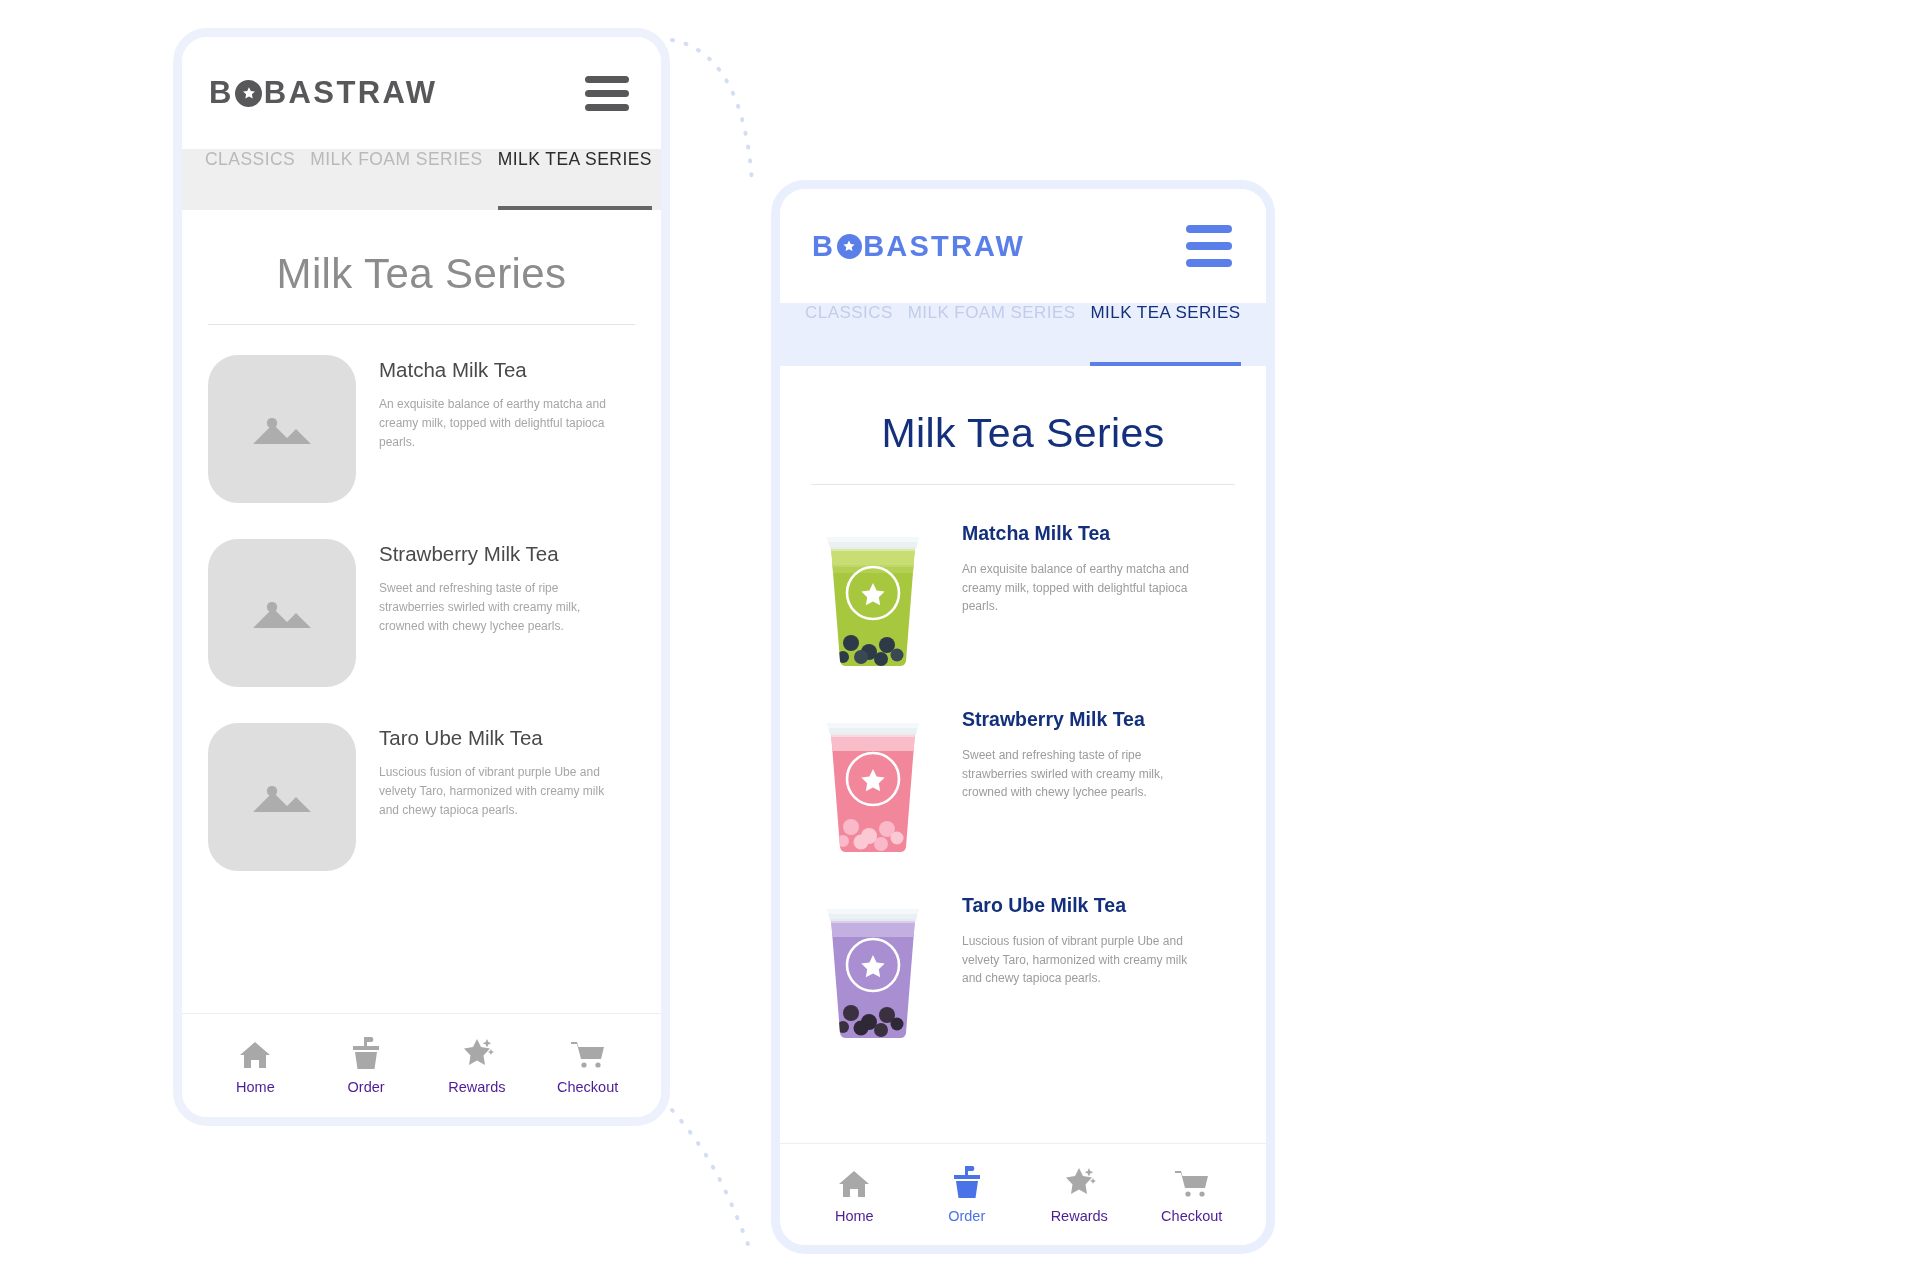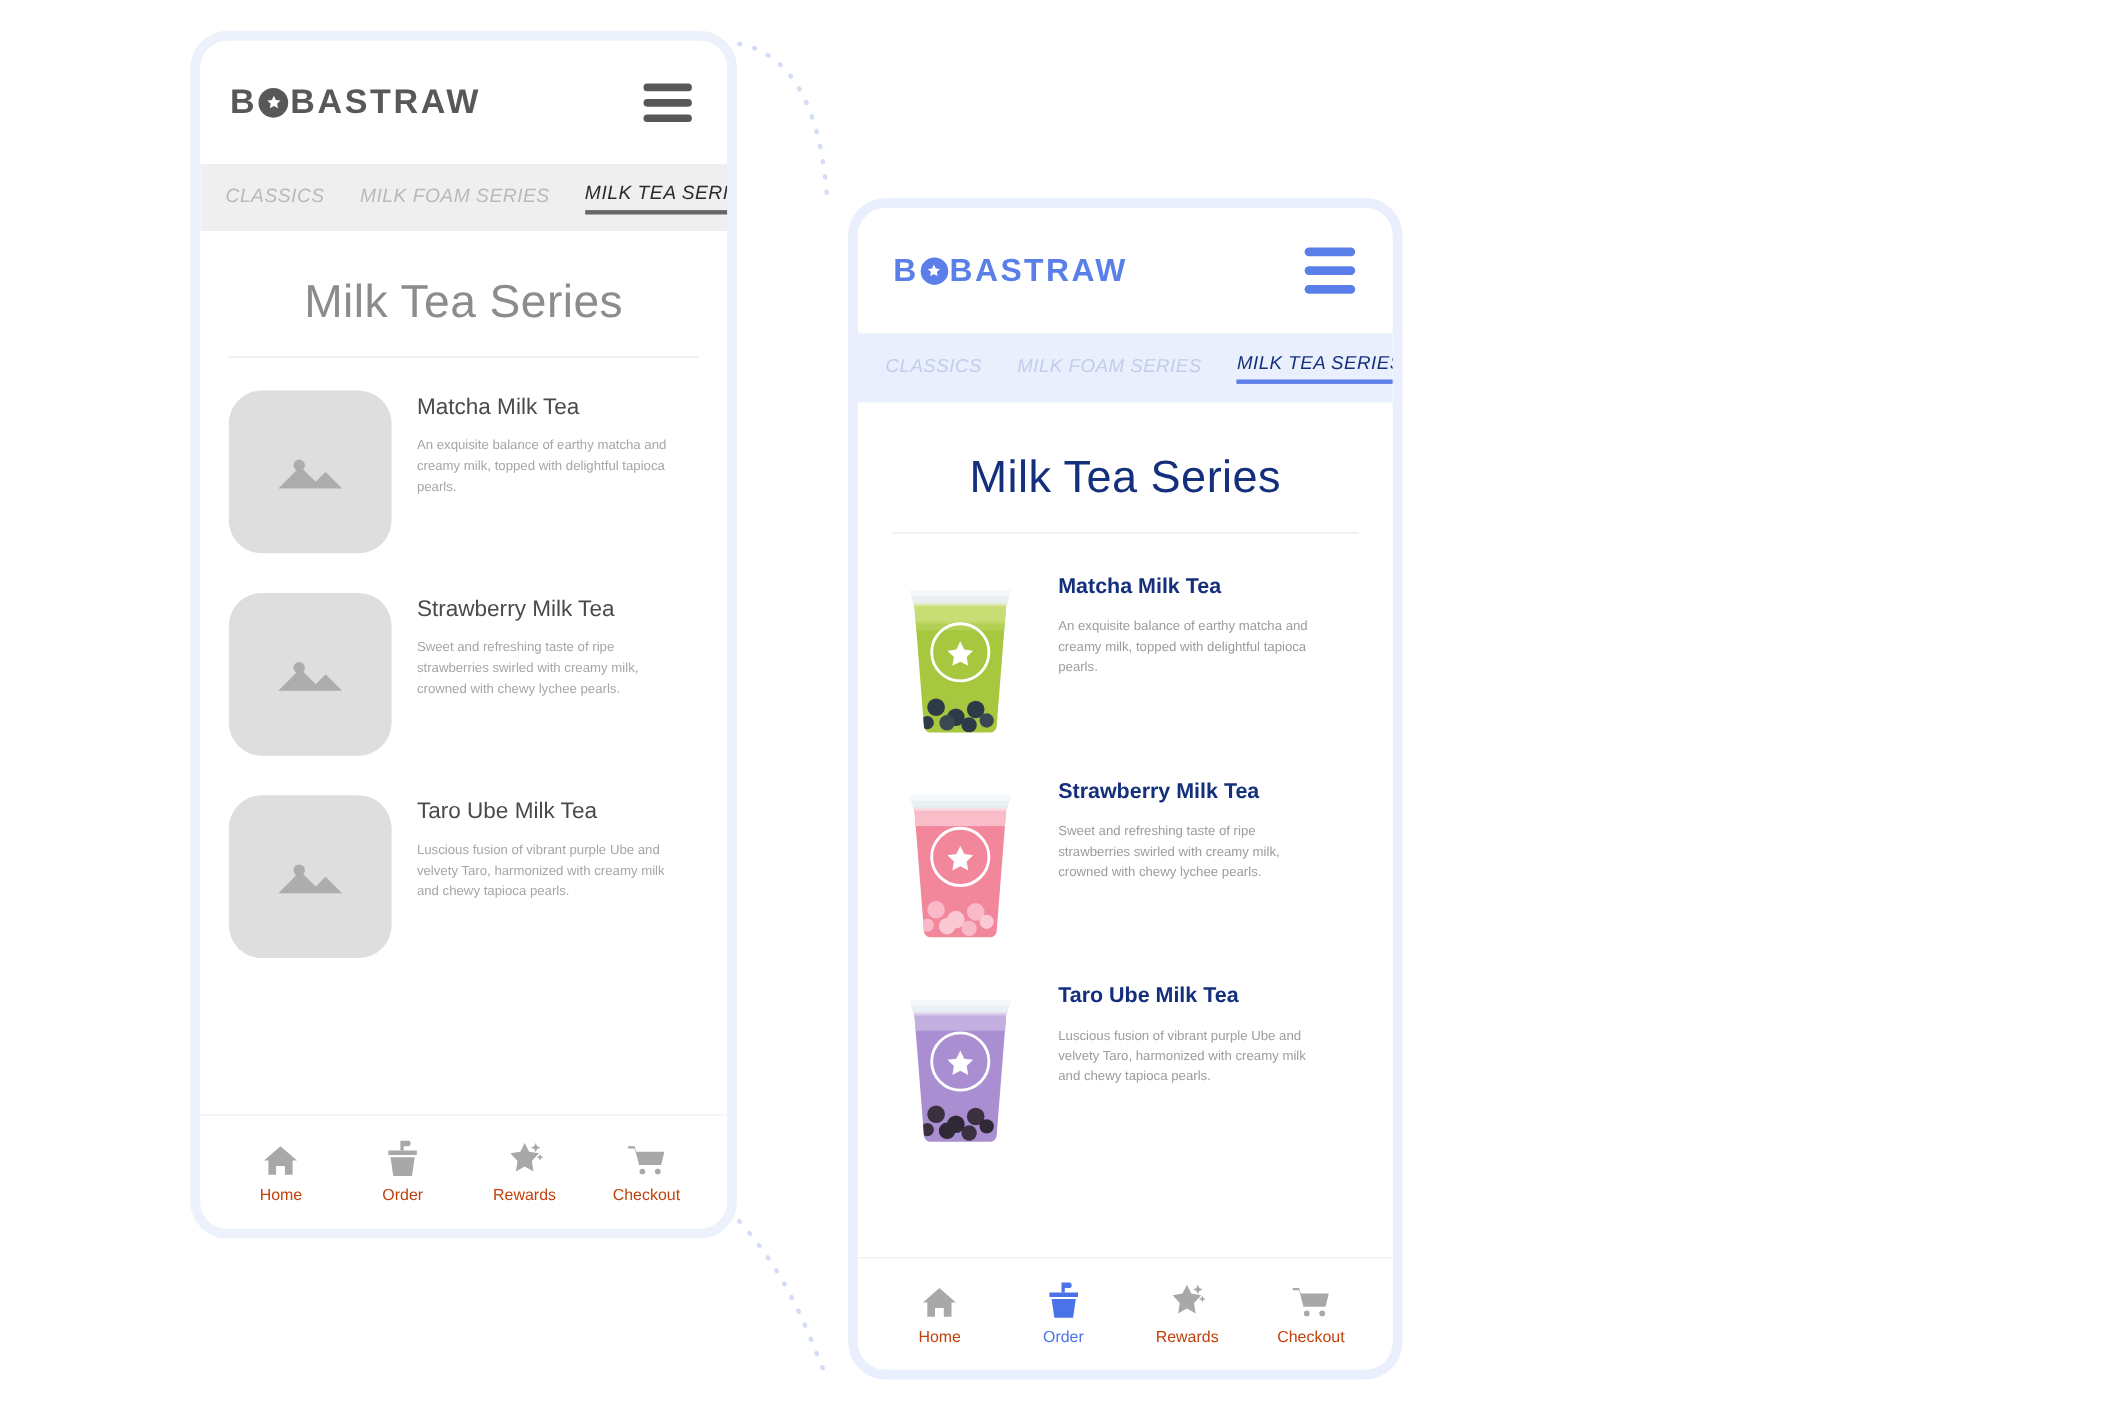--- a/index.html
+++ b/index.html
@@ -76,24 +76,22 @@
   .burger span { display: block; width: 44px; height: 7px; border-radius: 4px; }
   .gray .burger span { background: #58585a; }
   .blue .burger { gap: 9px; }
   .blue .burger span { background: #5b7fe8; height: 8px; width: 46px; }
 
   
   .tabs {
     flex: 0 0 auto;
     height: 61px;
     display: flex;
-    align-items: center;
-    gap: 32px;
+    gap: 15px;
     padding: 0 22px 0 23px;
-    font-style: italic;
   }
   .gray .tabs { background: #efefef; }
   .blue .tabs { background: #e9effc; height: 63px; padding-left: 25px; }
 
   .tab { font-size: 17.5px; letter-spacing: 0.45px; cursor: pointer;
          padding-bottom: 3px; white-space: nowrap; }
   .gray .tab { color: #b9b9b9; }
   .gray .tab.active { color: #2b2b2b; border-bottom: 4px solid #666; padding-bottom: 5px; }
   .blue .tab { color: #c2cdea; font-size: 17px; }
   .blue .tab.active { color: #14307d; border-bottom: 4px solid #5b7fe8; padding-bottom: 5px; }
@@ -143,21 +141,21 @@
     flex: 0 0 auto;
     height: 104px;
     border-top: 1px solid #eeeeee;
     display: flex; align-items: center; justify-content: space-around;
     padding: 0 18px;
     background: #fff;
   }
   .blue .botnav { height: 102px; }
   .nav-item { display: flex; flex-direction: column; align-items: center;
               gap: 9px; cursor: pointer; width: 86px; }
-  .nav-label { font-size: 14.5px; color: #c2410c; }
+  .nav-label { font-size: 14.5px; color: #4c1d95; }
   .nav-item.active .nav-label { color: #4a73e8; }
   .nav-ico { height: 34px; display: flex; align-items: flex-end; }
 
   
   .cup { position: relative; width: 112px; height: 148px; }
 </style>
 </head>
 <body>
 
 <svg class="connector">

